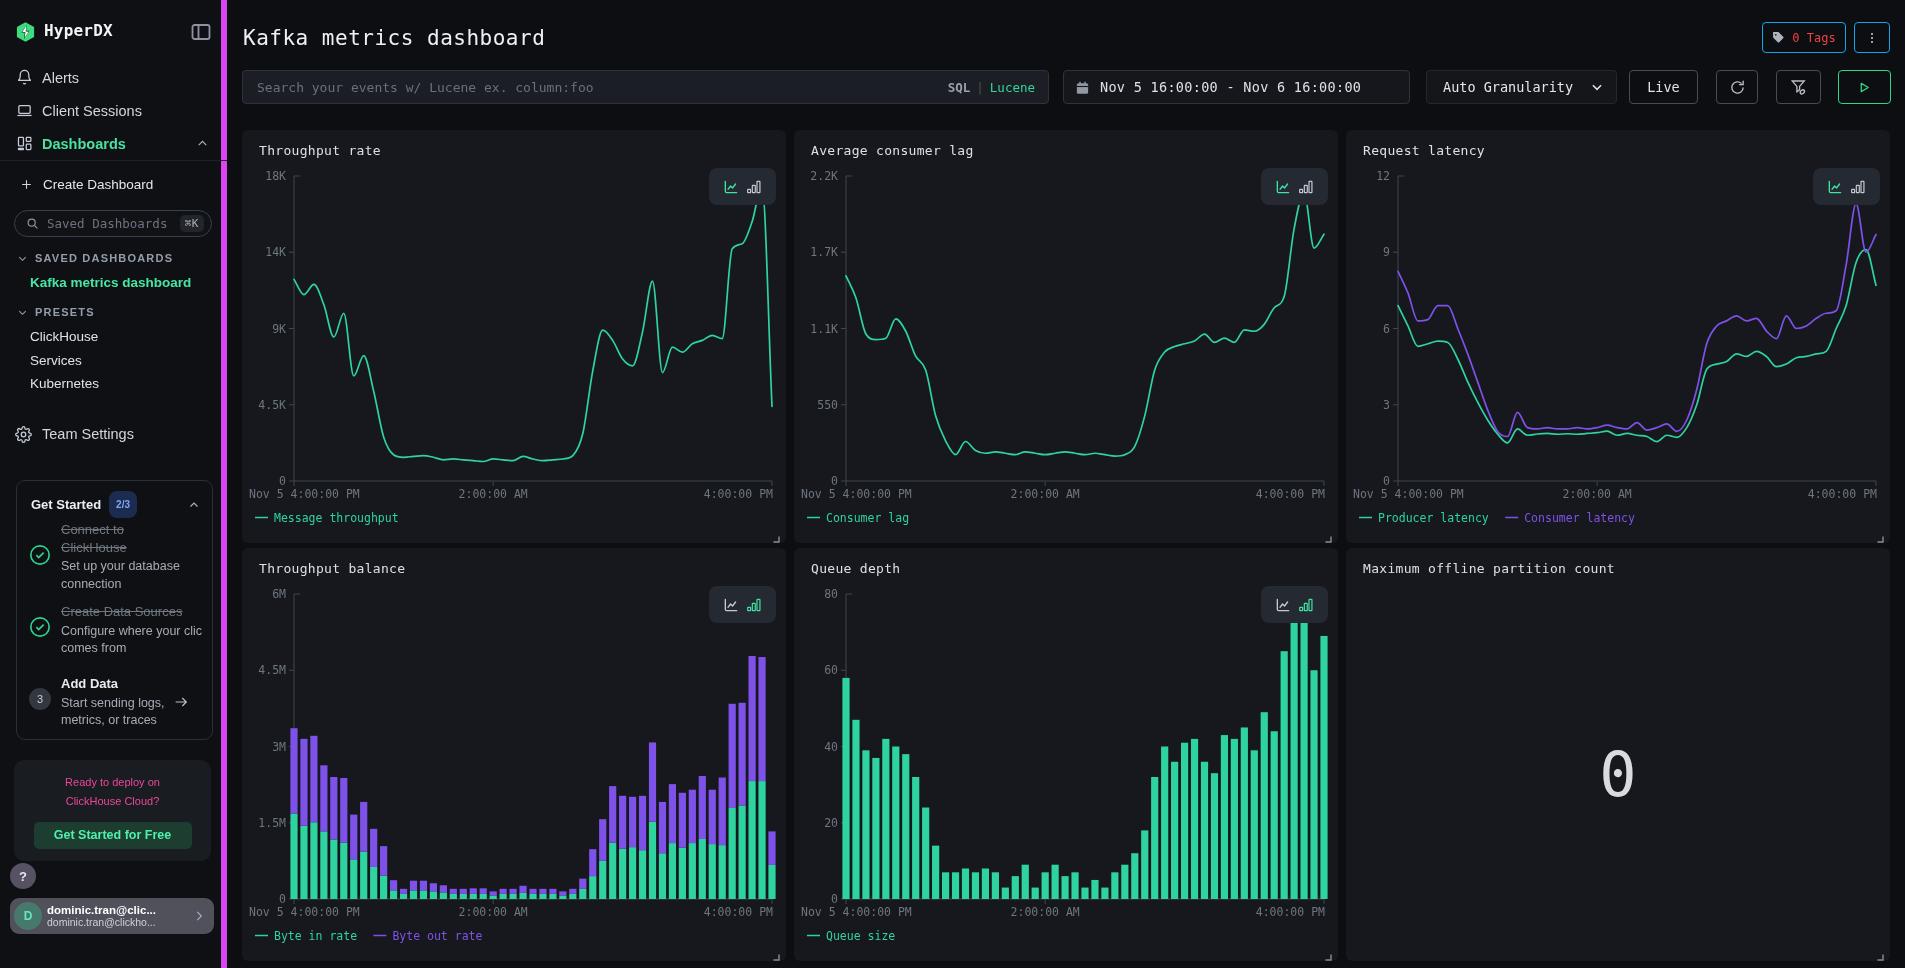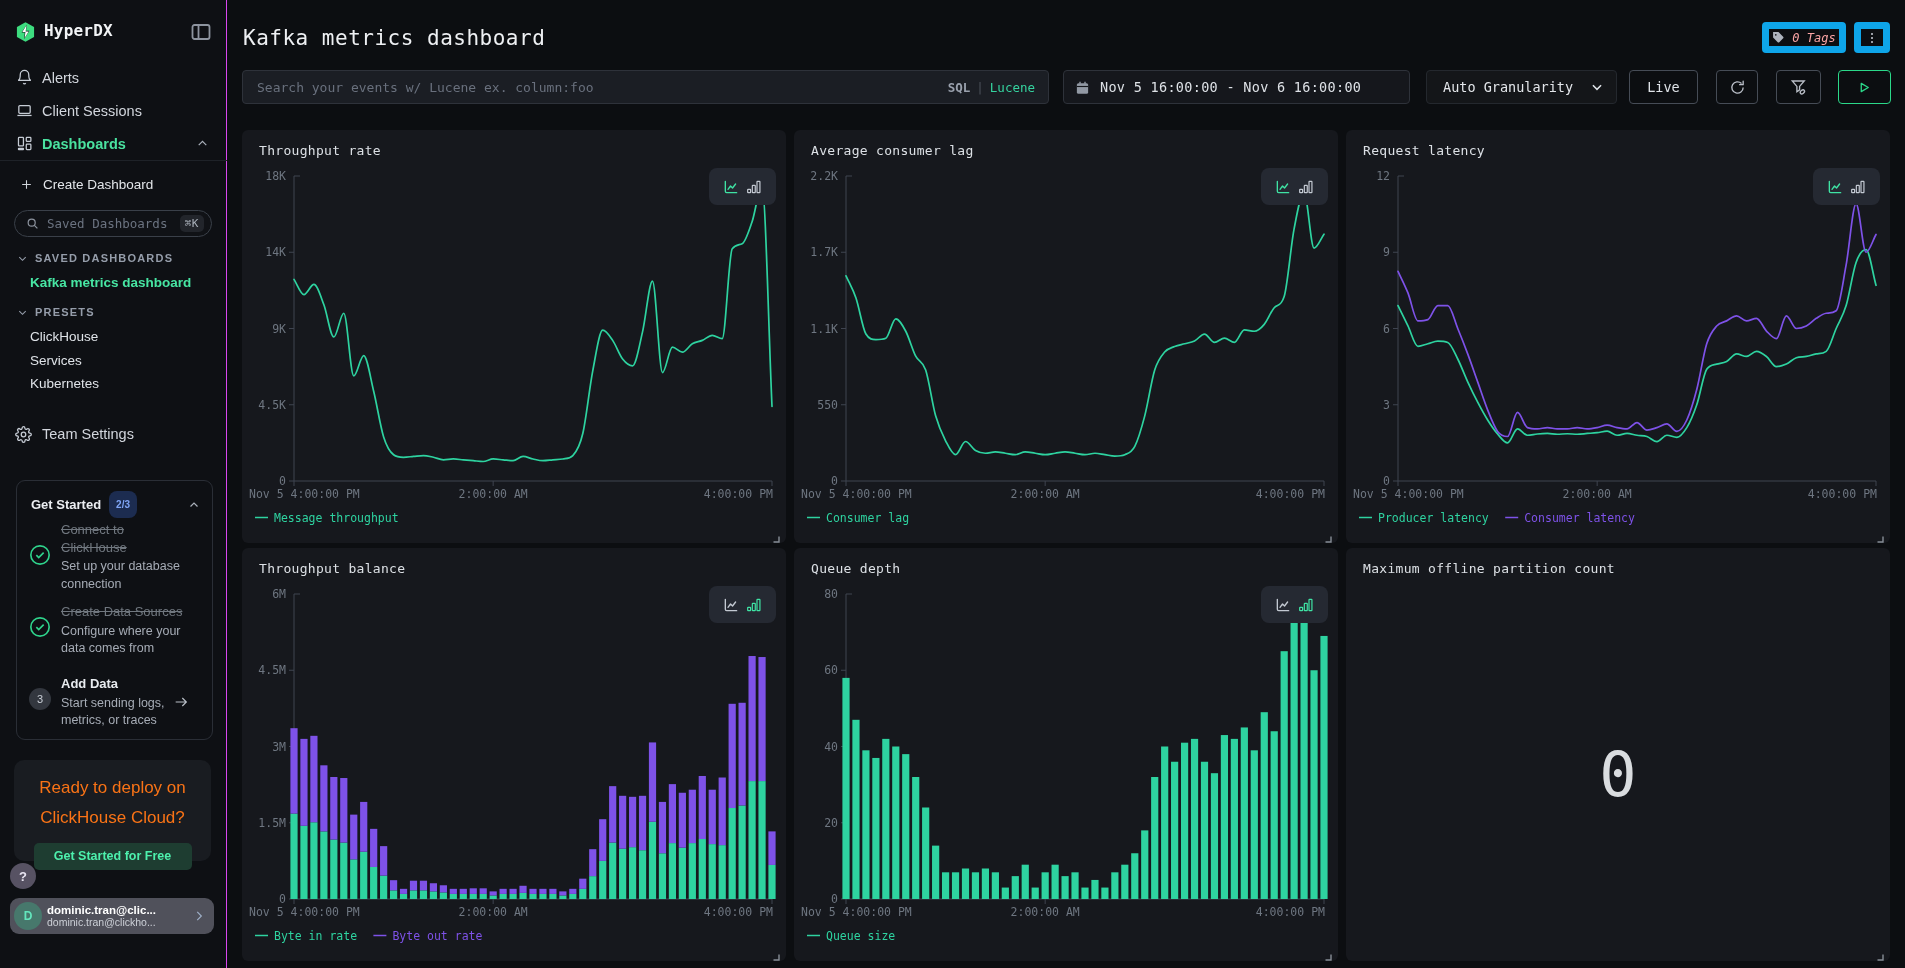--- a/index.html
+++ b/index.html
@@ -9,21 +9,21 @@
     font-family:"Liberation Sans", sans-serif;
     color:#e8eaee;
     position:relative;
   }
   .mono { font-family:"DejaVu Sans Mono", monospace; }
 
   
   #sidebar {
     position:absolute; left:0; top:0; width:227px; height:968px;
     background:#0e1014;
-    border-right:1px solid #d946ef;
+    border-right:6px solid #d946ef;
   }
   .sb-abs { position:absolute; }
   .logo-row { left:0; top:16px; width:227px; height:32px; }
   .logo-badge { position:absolute; left:15px; top:5px; width:21px; height:22px; }
   .brand { position:absolute; left:44px; top:5px; font-family:"DejaVu Sans Mono", monospace; font-weight:bold; font-size:16px; color:#f2f4f6; letter-spacing:0.2px; }
   .collapse-btn { position:absolute; left:189px; top:4px; width:24px; height:24px; cursor:pointer; }
 
   .nav-item { left:0; width:227px; height:33px; display:flex; align-items:center; cursor:pointer; }
   .nav-item .nicon { width:17px; height:17px; margin-left:16px; flex:none; }
   .nav-item .nlabel { margin-left:9px; font-size:14.5px; color:#d2d6dd; }
@@ -65,41 +65,41 @@
   .gs-num { width:22px; height:22px; flex:none; margin-right:10px; border-radius:50%; background:#33373f; color:#c9ced6;
     font-size:11px; display:flex; align-items:center; justify-content:center; }
   .gs-body { flex:1; }
   .gs-t { font-size:13px; color:#70777f; text-decoration:line-through; line-height:1.35; }
   .gs-t.todo { color:#e8ebef; font-weight:bold; text-decoration:none; }
   .gs-d { font-size:12.5px; color:#a6acb6; line-height:1.4; margin-top:2px; }
   .gs-arrow { width:16px; height:16px; flex:none; align-self:center; }
 
   
   .cloud-card { left:14px; top:760px; width:197px; height:101px; background:#191c21; border-radius:10px; text-align:center; }
-  .cloud-l1 { margin-top:13px; font-size:17px; color:#f97316; line-height:1.75; }
+  .cloud-l1 { margin-top:13px; font-size:11px; color:#ec4899; line-height:1.75; }
   .cloud-btn { display:block; margin:10px auto 0; width:158px; height:27px; background:#1e3d31; border:none; border-radius:5px;
     color:#4df0ad; font-weight:bold; font-size:12.5px; font-family:"Liberation Sans", sans-serif; cursor:pointer; }
 
   .help-btn { left:10px; top:863px; width:26px; height:26px; border-radius:50%; background:#575263; color:#e8e5f2;
     display:flex; align-items:center; justify-content:center; font-size:13px; font-weight:bold; cursor:pointer; }
 
   .user-row { left:10px; top:898px; width:204px; height:36px; background:#50515b; border-radius:9px; display:flex; align-items:center; cursor:pointer; }
   .avatar { width:28px; height:28px; border-radius:50%; background:#47786c; margin-left:4px; flex:none;
     display:flex; align-items:center; justify-content:center; color:#63e6bd; font-size:12px; font-weight:bold; }
   .user-texts { margin-left:5px; flex:1; overflow:hidden; }
   .user-name { font-size:11.5px; font-weight:bold; color:#ffffff; white-space:nowrap; }
   .user-mail { font-size:10.5px; color:#ccd0d7; white-space:nowrap; }
   .user-chev { width:14px; height:14px; margin-right:8px; flex:none; }
 
   
   #main { position:absolute; left:227px; top:0; width:1678px; height:968px; background:#0c0e11; }
   .page-title { position:absolute; left:16px; top:26px; font-family:"DejaVu Sans Mono", monospace; font-size:21px;
     letter-spacing:0.5px; color:#eef0f3; font-weight:normal; }
-  .hdr-btn { position:absolute; top:22px; height:31px; border:7px solid #0ea5e9; border-radius:4px; background:transparent;
-    color:#fca5a5; font-family:"DejaVu Sans Mono", monospace; font-size:12px; display:flex; align-items:center; justify-content:center; cursor:pointer;font-style:italic; }
+  .hdr-btn { position:absolute; top:22px; height:31px; border:1px solid #0ea5e9; border-radius:4px; background:transparent;
+    color:#ef4444; font-family:"DejaVu Sans Mono", monospace; font-size:12px; display:flex; align-items:center; justify-content:center; cursor:pointer; }
   #tags-btn { left:1535px; width:84px; gap:7px; }
   #menu-btn { left:1627px; width:36px; }
 
   .tb { position:absolute; top:70px; height:34px; border-radius:4px; }
   #search-input { left:15px; width:807px; background:#1b1e24; border:1px solid #2e323a; display:flex; align-items:center; cursor:text;text-align:right; }
   #search-input .ph { margin-left:14px; font-family:"DejaVu Sans Mono", monospace; font-size:13px; color:#69707d; }
   .lang { margin-left:auto; margin-right:13px; font-family:"DejaVu Sans Mono", monospace; font-size:12.5px; }
   .lang .sql { color:#9aa1ad;font-weight:bold; } .lang .sep { color:#4a5059; padding:0 6px; } .lang .lucene { color:#35d39f; }
   #date-input { left:836px; width:347px; background:#15171c; border:1px solid #2e323a; display:flex; align-items:center; cursor:text; }
   #date-input .cal { width:15px; height:15px; margin-left:11px; flex:none; }
@@ -239,21 +239,21 @@
         <div class="gs-d">Set up your database connection</div>
       </div>
     </div>
     <div class="gs-step" style="top:122px">
       <svg class="gs-ic" style="margin-top:13px" viewBox="0 0 24 24" fill="none" stroke="#2fd38c" stroke-width="1.8">
         <circle cx="12" cy="12" r="10"></circle>
           <path d="M8 12.2l2.6 2.6L16 9.4"></path>
       </svg>
       <div class="gs-body">
         <div class="gs-t">Create Data Sources</div>
-        <div class="gs-d">Configure where your data comes from</div>
+        <div class="gs-d">Configure where your clic comes from</div>
       </div>
     </div>
     <div class="gs-step" style="top:194px">
       <div class="gs-num" style="margin-top:13px">3</div>
       <div class="gs-body" style="max-width:112px">
         <div class="gs-t todo">Add Data</div>
         <div class="gs-d">Start sending logs, metrics, or traces</div>
       </div>
       <svg class="gs-arrow" viewBox="0 0 24 24" fill="none" stroke="#b9bfc8" stroke-width="1.8">
           <path d="M4 12h16M14 6l6 6-6 6"></path>

